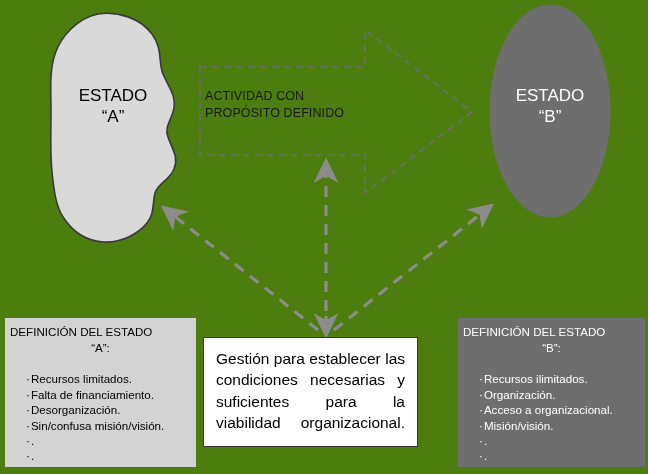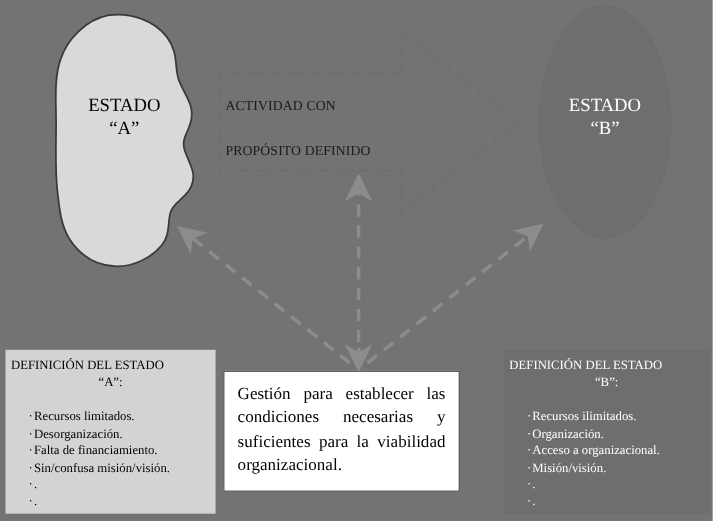--- a/index.html
+++ b/index.html
@@ -8,23 +8,22 @@
     padding: 0;
     background: #ffffff;
   }
   body {
     font-family: "Liberation Sans", sans-serif;
   }
   #canvas {
     position: relative;
     width: 648px;
     height: 474px;
-    background: #737373;
+    background: #4d7c0f;
     overflow: hidden;
-    font-family: Liberation Serif, serif;
   }
   #vector-layer {
     position: absolute;
     left: 0;
     top: 0;
     width: 648px;
     height: 474px;
   }
 
   
@@ -58,21 +57,21 @@
     position: absolute;
     left: 205px;
     top: 88px;
     width: 170px;
     text-align: left;
     font-size: 12.5px;
     color: #1a1a1a;
     line-height: 1.35;
     letter-spacing: 0.1px;
   }
-  #arrow-caption .line2 { display: block; margin-top: 24px; }
+  #arrow-caption .line2 { display: block; }
 
   
   .def-panel {
     position: absolute;
     box-sizing: border-box;
     padding: 6px 5px 4px 5px;
     font-size: 11.6px;
     line-height: 1.34;
   }
   #def-a-panel {
@@ -203,22 +202,22 @@
   <div id="arrow-caption">
     <span>ACTIVIDAD CON</span>
     <span class="line2">PROPÓSITO DEFINIDO</span>
   </div>
 
   <div class="def-panel" id="def-a-panel">
     <span class="def-title">DEFINICIÓN DEL ESTADO</span>
     <span class="def-subtitle">“A”:</span>
     <ul class="def-list">
       <li>Recursos limitados.</li>
+      <li>Falta de financiamiento.</li>
       <li>Desorganización.</li>
-      <li>Falta de financiamiento.</li>
       <li>Sin/confusa misión/visión.</li>
       <li class="empty-bullet">.</li>
       <li class="empty-bullet">.</li>
     </ul>
   </div>
 
   <div class="def-panel" id="def-b-panel">
     <span class="def-title">DEFINICIÓN DEL ESTADO</span>
     <span class="def-subtitle">“B”:</span>
     <ul class="def-list">

